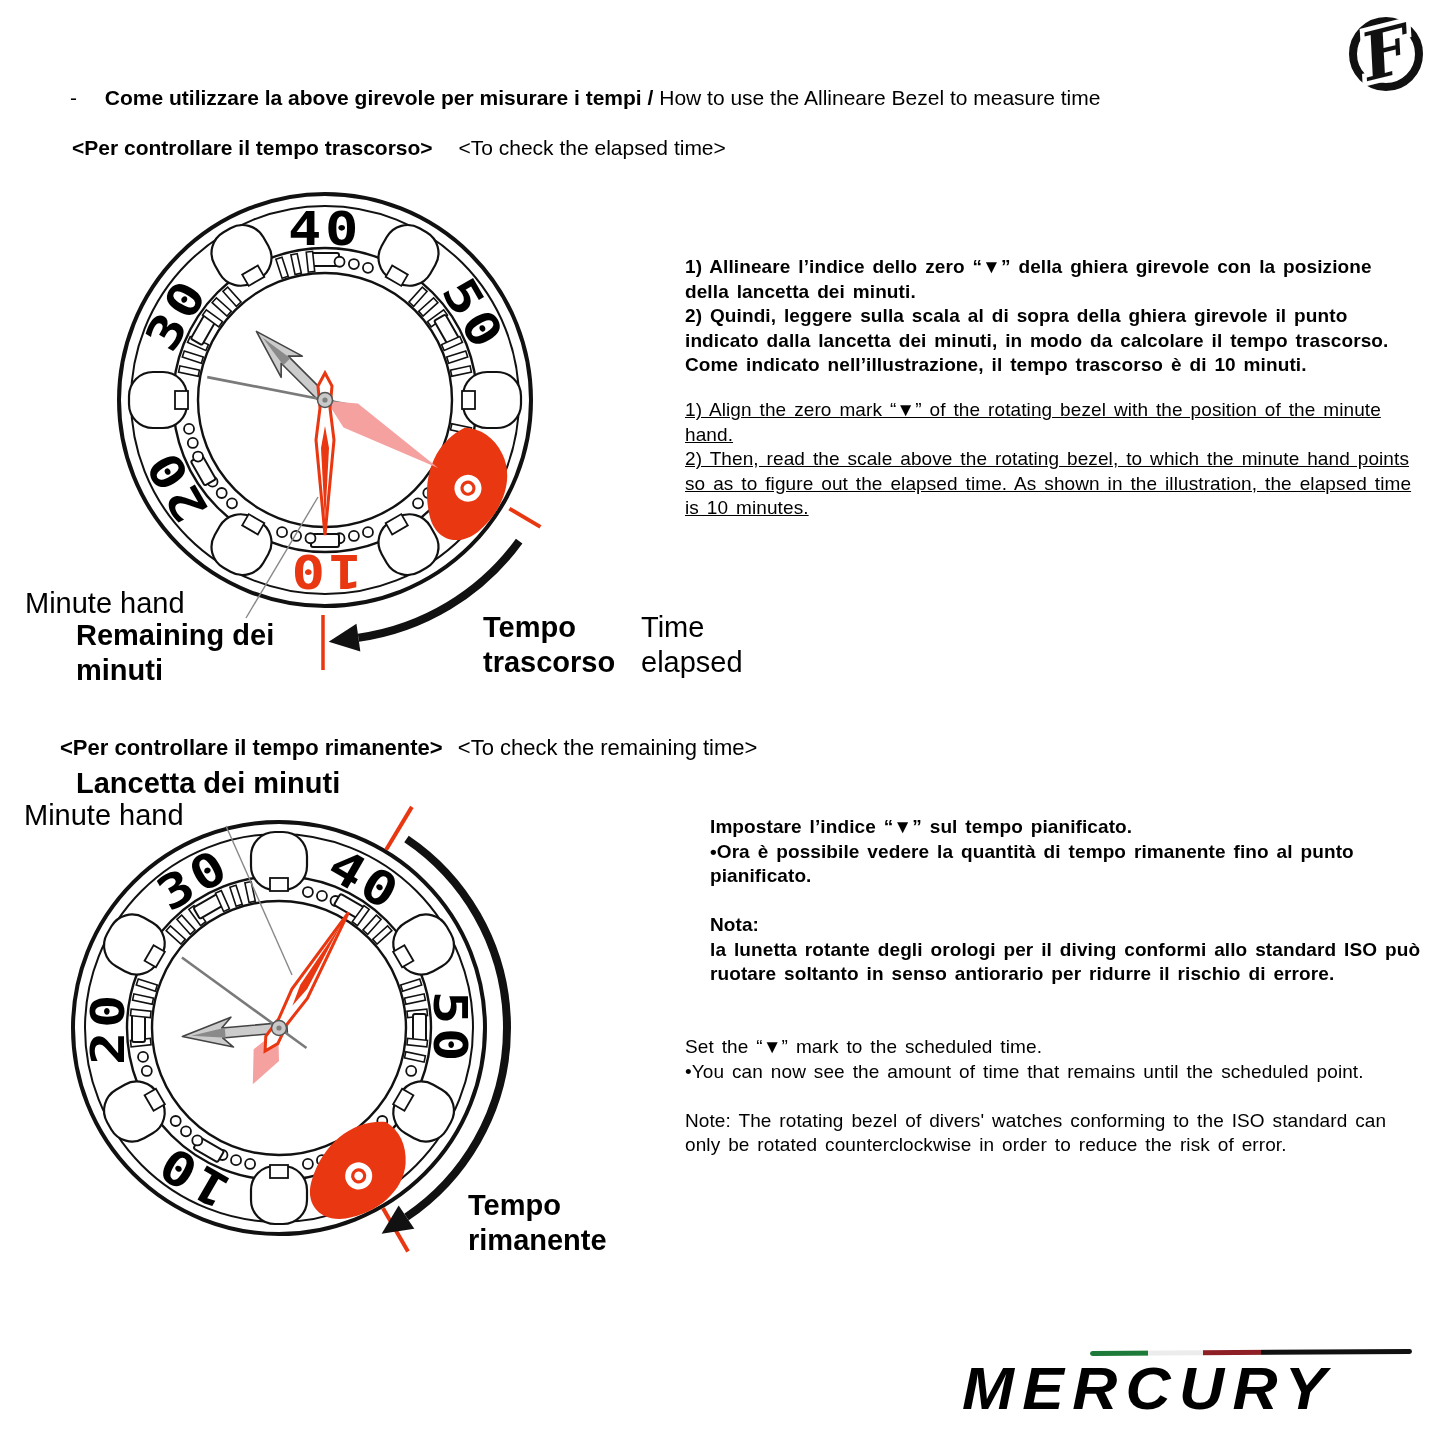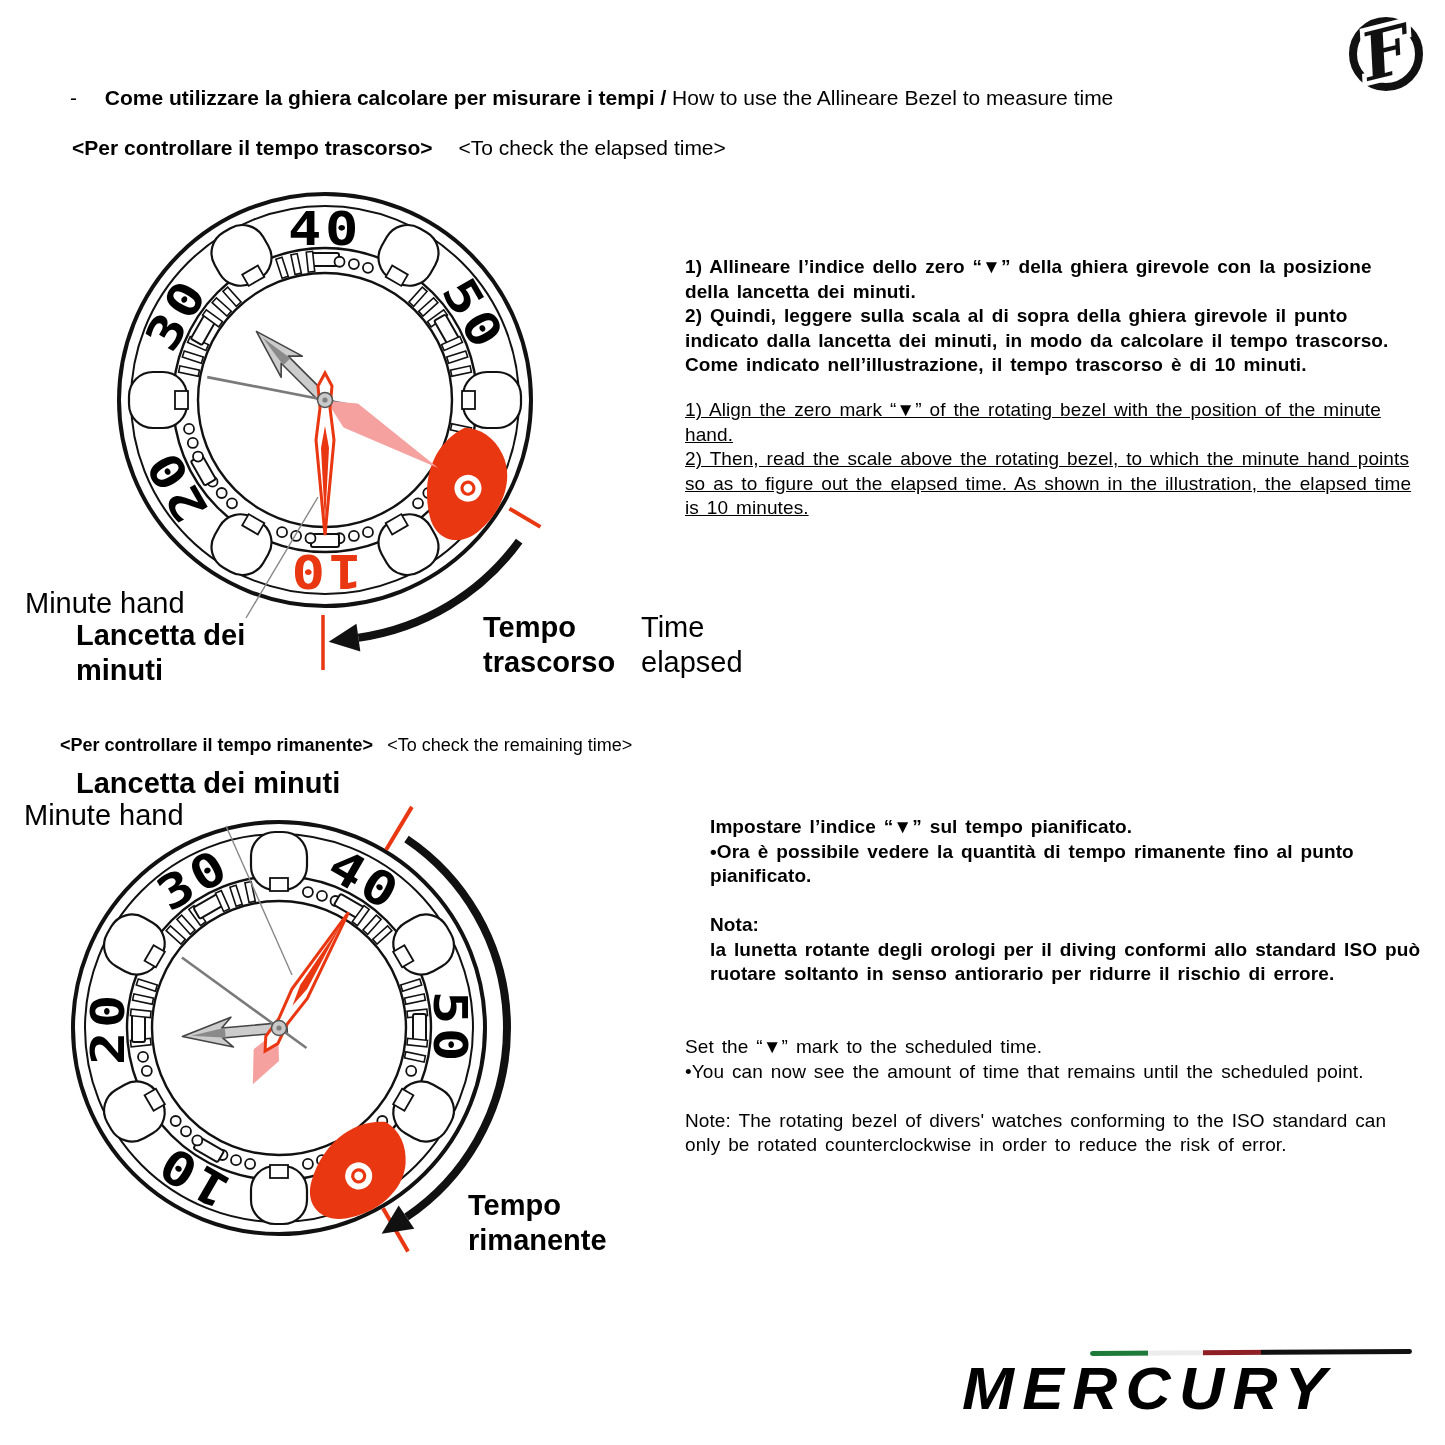--- a/index.html
+++ b/index.html
@@ -29,21 +29,21 @@
 
 <div class="page">
 
   <svg class="abs monogram" viewBox="0 0 100 100">
     <circle cx="50" cy="50" r="33" fill="none" stroke="#111" stroke-width="8"></circle>
     <text x="50" y="72" text-anchor="middle" font-size="66" font-style="italic" font-weight="bold" font-family="DejaVu Serif, serif" transform="rotate(-14 50 50)" fill="#111" stroke="#fff" stroke-width="9" paint-order="stroke">F</text>
   </svg>
 
   <div class="abs title-line">
     <span class="dash">-</span>
-    <span class="b">Come utilizzare la ghiera calcolare per misurare i tempi /</span>
+    <span class="b">Come utilizzare la above girevole per misurare i tempi /</span>
     <span>How to use the Allineare Bezel to measure time</span>
   </div>
 
   <div class="abs sec-heading b" style="left:72px;top:136px;">
     <span>&lt;Per controllare il tempo trascorso&gt;</span>
     <span class="en" style="margin-left:20px;">&lt;To check the elapsed time&gt;</span>
   </div>
 
   <svg id="fig0" class="figsvg" style="top:185px;" width="700" height="495" viewBox="0 185 700 495">
       <g>
@@ -133,33 +133,33 @@
         <circle cx="325" cy="400" r="2.6" fill="#808080"></circle>
         <line x1="509.38864033448647" y1="508.61320967359075" x2="540.4072901103814" y2="526.8845907401761" stroke="#e93711" stroke-width="4"></line>
         <path d="M 519.1640786499875,541.0684605501935 A 240 240 0 0 1 358.40154423041577,637.6643364979768" fill="none" stroke="#111111" stroke-width="8"></path>
         <path d="M 328.69350216816866,641.8395295267788 L 360.3499676438567,651.5280894603588 L 356.45312081697483,623.8005835355948 Z" fill="#111111"></path>
         <line x1="323" y1="615" x2="323" y2="670" stroke="#e93711" stroke-width="3.5"></line>
         <line x1="246" y1="618" x2="318" y2="497" stroke="#888" stroke-width="1.4"></line>
       </g>
     </svg>
 
   <div class="abs fig-label" style="left:25px;top:586px;">Minute hand</div>
-  <div class="abs fig-label b" style="left:76px;top:618px;">Lancetta dei
+  <div class="abs fig-label b" style="left:76px;top:618px;">Remaining dei
 minuti</div>
   <div class="abs fig-label b" style="left:483px;top:610px;">Tempo
 trascorso</div>
   <div class="abs fig-label" style="left:641px;top:610px;">Time
 elapsed</div>
 
   <div class="abs body-block body-it" style="top:228px;margin-top:27px;">1) Allineare l’indice dello zero “▼” della ghiera girevole con la posizione della lancetta dei minuti.
 2) Quindi, leggere sulla scala al di sopra della ghiera girevole il punto indicato dalla lancetta dei minuti, in modo da calcolare il tempo trascorso. Come indicato nell’illustrazione, il tempo trascorso è di 10 minuti.</div>
   <div class="abs body-block" style="top:398px;text-decoration:underline;">1) Align the zero mark “▼” of the rotating bezel with the position of the minute hand.
 2) Then, read the scale above the rotating bezel, to which the minute hand points so as to figure out the elapsed time. As shown in the illustration, the elapsed time is 10 minutes.</div>
 
-  <div class="abs sec-heading b" style="left:60px;top:735px;font-size:18px;">
+  <div class="abs sec-heading b" style="left:60px;top:735px;font-size:22px;">
     <span>&lt;Per controllare il tempo rimanente&gt;</span>
     <span class="en" style="margin-left:9px;">&lt;To check the remaining time&gt;</span>
   </div>
 
   <div class="abs fig-label b" style="left:76px;top:766px;">Lancetta dei minuti</div>
   <div class="abs fig-label" style="left:24px;top:798px;">Minute hand</div>
 
   <svg id="fig1" class="figsvg" style="top:790px;" width="700" height="480" viewBox="0 790 700 480">
       <g>
         <circle cx="279" cy="1028" r="206" fill="none" stroke="#111" stroke-width="4"></circle>

